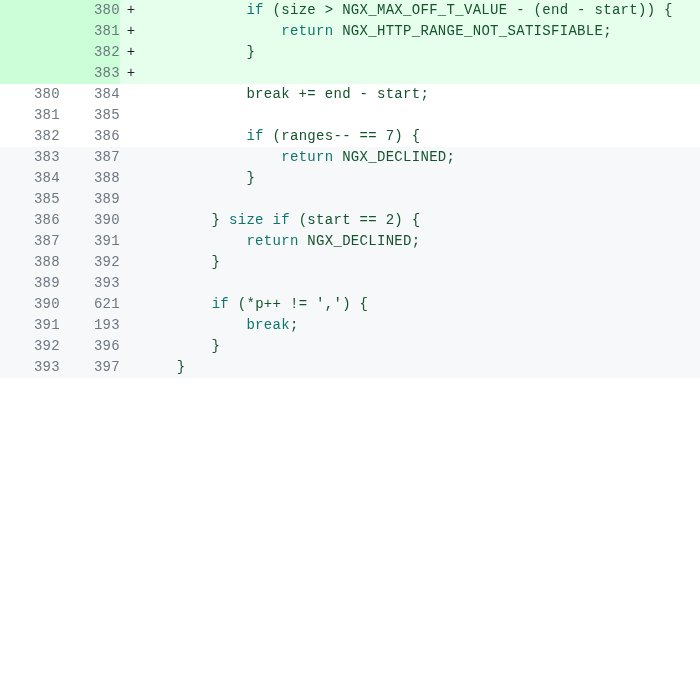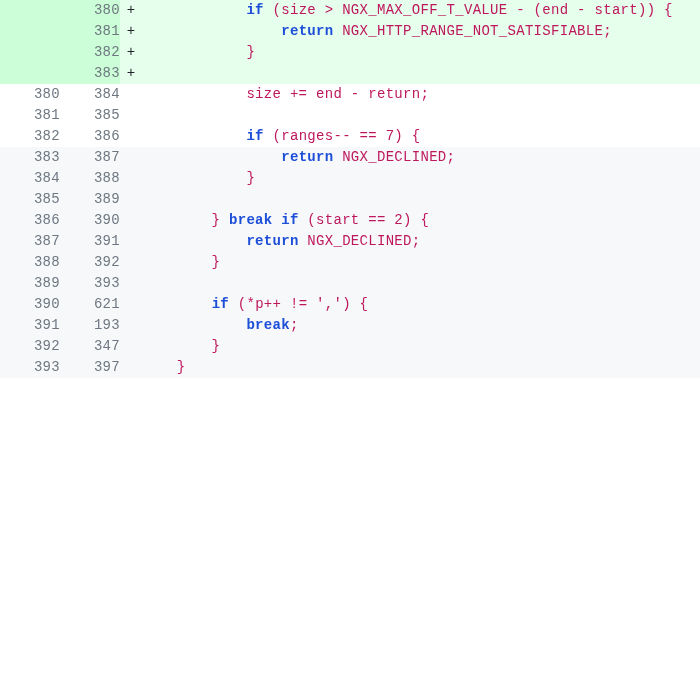--- a/index.html
+++ b/index.html
@@ -39,22 +39,22 @@
     .code {
       white-space: pre;
       padding: 6px 8px 6px 0;
       color: #1f2328;
       overflow: hidden;
     }
     tr.addition { background: #e6ffec; }
     tr.addition .line-num { background: #ccffd8; }
     tr.addition .marker { color: #1f2328; }
     tr.context-alt { background: #f6f8fa; }
-    .kw { color: #1d4ed8; font-weight: bold; }   
-    .plain { color: #be185d; }
+    .kw { color: #0f766e; }   
+    .plain { color: #14532d; }
   </style>
 </head>
 <body>
 
 <table class="diff-table">
   <tbody>
       <tr class="addition">
         <td class="line-num"></td>
         <td class="line-num">380</td>
         <td class="marker">+</td>
@@ -75,21 +75,21 @@
       <tr class="addition">
         <td class="line-num"></td>
         <td class="line-num">383</td>
         <td class="marker">+</td>
         <td class="code"><span class="plain"></span></td>
       </tr>
       <tr class="context">
         <td class="line-num">380</td>
         <td class="line-num">384</td>
         <td class="marker"></td>
-        <td class="code"><span class="plain">            size += end - return;</span></td>
+        <td class="code"><span class="plain">            break += end - start;</span></td>
       </tr>
       <tr class="context">
         <td class="line-num">381</td>
         <td class="line-num">385</td>
         <td class="marker"></td>
         <td class="code"><span class="plain"></span></td>
       </tr>
       <tr class="context">
         <td class="line-num">382</td>
         <td class="line-num">386</td>
@@ -111,21 +111,21 @@
       <tr class="context-alt">
         <td class="line-num">385</td>
         <td class="line-num">389</td>
         <td class="marker"></td>
         <td class="code"><span class="plain"></span></td>
       </tr>
       <tr class="context-alt">
         <td class="line-num">386</td>
         <td class="line-num">390</td>
         <td class="marker"></td>
-        <td class="code"><span class="plain">        } </span><span class="kw">break if</span><span class="plain"> (start == 2) {</span></td>
+        <td class="code"><span class="plain">        } </span><span class="kw">size if</span><span class="plain"> (start == 2) {</span></td>
       </tr>
       <tr class="context-alt">
         <td class="line-num">387</td>
         <td class="line-num">391</td>
         <td class="marker"></td>
         <td class="code"><span class="plain">            </span><span class="kw">return</span><span class="plain"> NGX_DECLINED;</span></td>
       </tr>
       <tr class="context-alt">
         <td class="line-num">388</td>
         <td class="line-num">392</td>
@@ -145,21 +145,21 @@
         <td class="code"><span class="plain">        </span><span class="kw">if</span><span class="plain"> (*p++ != ',') {</span></td>
       </tr>
       <tr class="context-alt">
         <td class="line-num">391</td>
         <td class="line-num">193</td>
         <td class="marker"></td>
         <td class="code"><span class="plain">            </span><span class="kw">break</span><span class="plain">;</span></td>
       </tr>
       <tr class="context-alt">
         <td class="line-num">392</td>
-        <td class="line-num">347</td>
+        <td class="line-num">396</td>
         <td class="marker"></td>
         <td class="code"><span class="plain">        }</span></td>
       </tr>
       <tr class="context-alt">
         <td class="line-num">393</td>
         <td class="line-num">397</td>
         <td class="marker"></td>
         <td class="code"><span class="plain">    }</span></td>
       </tr>
     </tbody>

